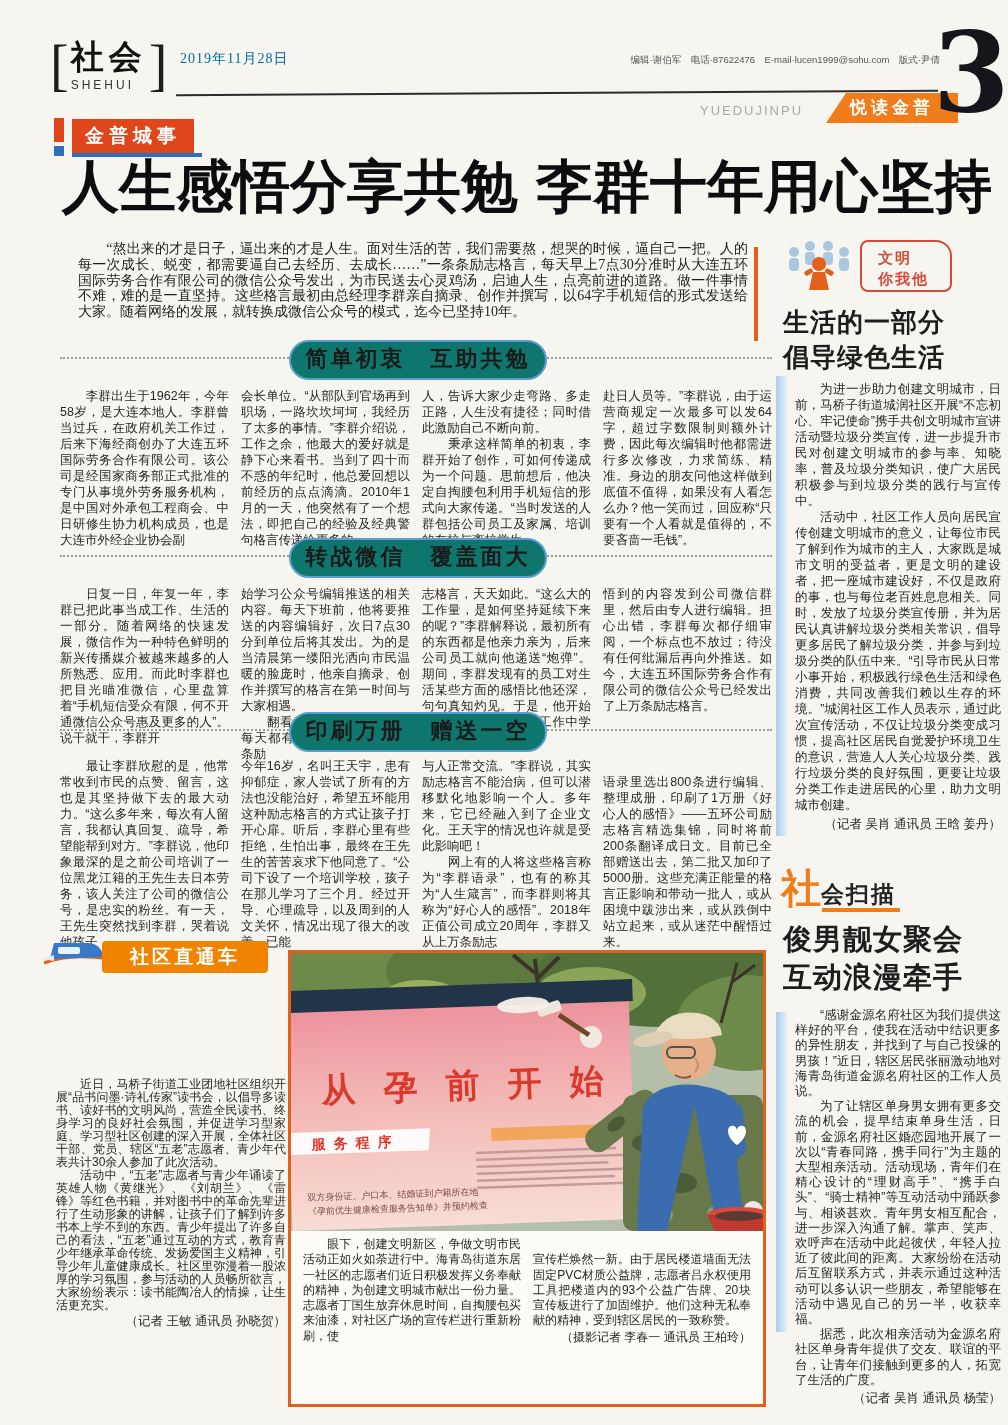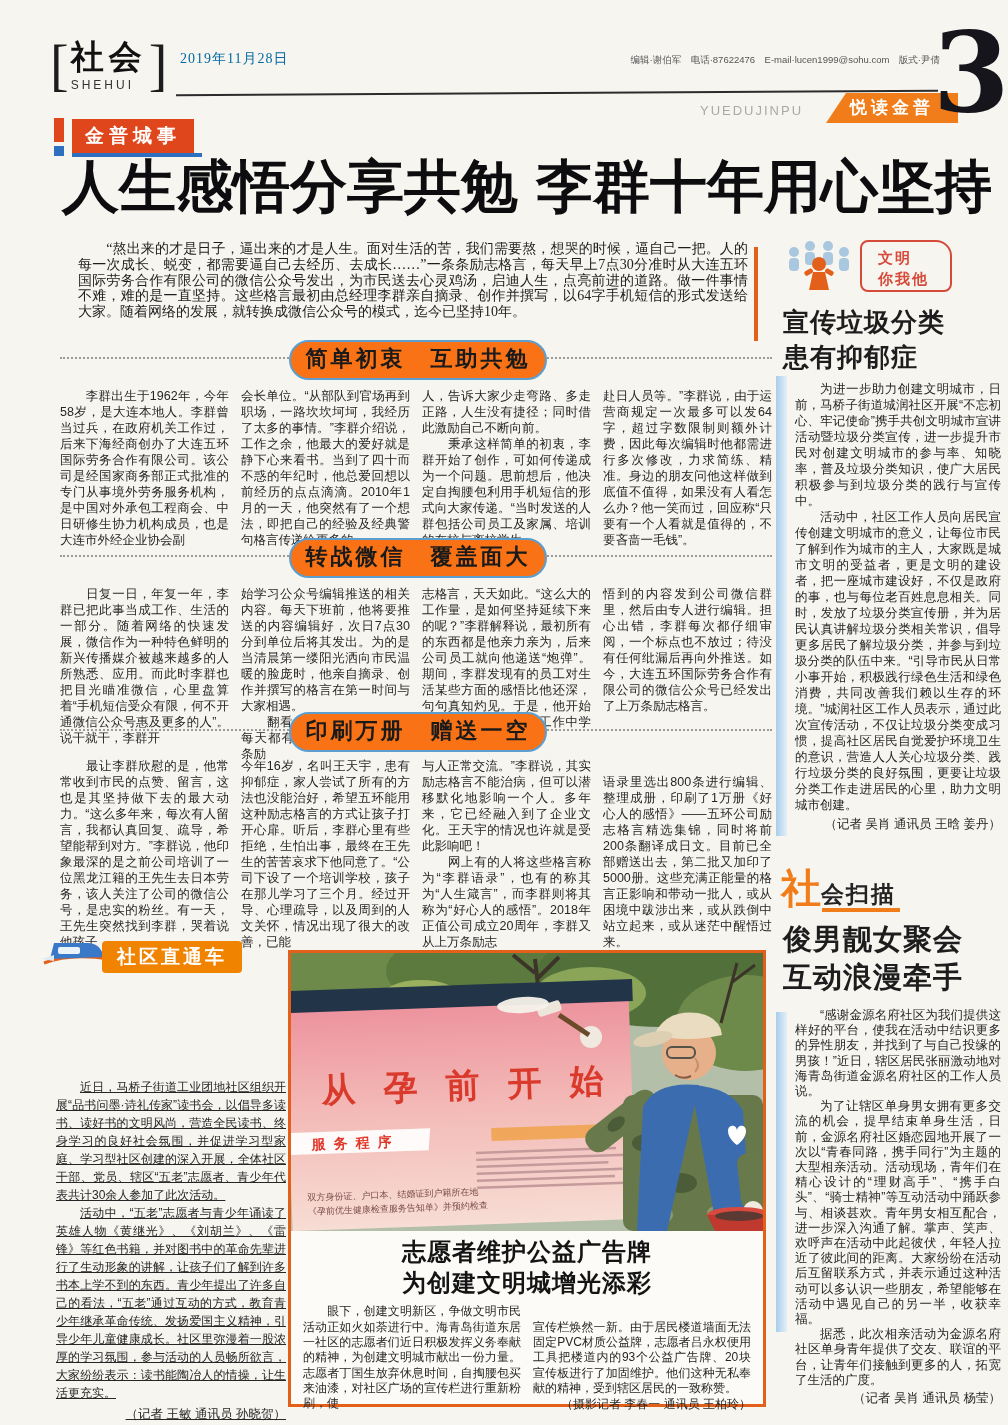--- a/index.html
+++ b/index.html
@@ -30,44 +30,44 @@
 
   
   .headline{left:62px;top:149px;width:930px;display:flex;justify-content:space-between;
      font-size:57px;font-weight:900;color:#0d0d10;white-space:nowrap;}
   .lead{left:78px;top:241px;width:670px;font-family:"Liberation Serif",serif;font-size:14px;
      line-height:15.8px;text-align:justify;color:#1d1d1d;}
   .lead-bar{left:754px;top:247px;width:4px;height:94px;background:#e2601a;}
 
   
   .dotline{left:60px;width:712px;border-top:2px dotted #9a9a9a;height:0;}
-  .pill{left:289px;width:254px;height:36px;border:2.5px solid #5b9ecf;border-radius:20px;background:#f97316;
+  .pill{left:289px;width:254px;height:36px;border:2.5px solid #5b9ecf;border-radius:20px;background:#0f766e;
      text-align:center;line-height:33px;font-size:22px;font-weight:800;letter-spacing:3px;color:#1a1a1a;z-index:2;}
   .cols{left:60px;width:712px;display:flex;gap:12px;}
   .cols .col{flex:1;font-size:12.5px;line-height:16px;text-align:justify;white-space:pre-line;color:#262626;}
   .col-byline{display:block;text-align:right;margin-top:2px;}
 
   
   .civ-box{left:860px;top:240px;width:92px;height:52px;border:2px solid #d64a3a;border-radius:8px 16px 8px 8px;
      color:#d64a3a;font-weight:700;font-size:15px;padding:5px 11px 0 16px;line-height:21px;letter-spacing:2px;box-sizing:border-box;}
   .r-title1{left:783px;top:305px;font-size:26px;font-weight:800;line-height:1.35;color:#1d1d1d;letter-spacing:1px;}
   .blue-bar{width:11px;background:linear-gradient(90deg,#a9cde9,#e4f0f9);}
   .r-body{width:206px;font-size:12.5px;line-height:16px;text-align:justify;color:#262626;}
   .r-body p{margin:0;text-indent:2em;}
   .r-byline{text-align:right;margin-top:3px;font-size:12.5px;}
   .scan-big{font-size:40px;font-weight:900;color:#f07d1a;line-height:40px;}
   .scan-rest{font-size:23px;font-weight:900;color:#232323;letter-spacing:2px;}
   .scan-under{left:822px;top:908px;width:78px;height:4px;background:#f07d1a;}
   .r-title2{left:783px;top:920px;font-size:29px;font-weight:800;line-height:1.32;color:#1d1d1d;letter-spacing:1px;}
 
   
   .badge-cs{left:102px;top:941px;background:#f08300;color:#fff;font-size:19px;font-weight:800;
-     letter-spacing:3px;padding:3px 15px;border-radius:4px;}
+     letter-spacing:3px;padding:3px 28px;border-radius:4px;}
   .c-title{left:72px;top:986px;font-size:31px;font-weight:800;line-height:1.32;color:#1d1d1d;letter-spacing:2px;}
-  .c-body{left:56px;top:1078px;width:230px;font-size:12px;line-height:18px;text-align:justify;color:#262626;text-decoration:underline;}
+  .c-body{left:56px;top:1078px;width:230px;font-size:12px;line-height:13px;text-align:justify;color:#262626;}
   .c-body p{margin:0;text-indent:2em;}
 
   
   .photo-frame{left:288px;top:950px;width:478px;height:457px;border:3px solid #e2601a;background:#fcfbf7;box-sizing:border-box;}
   .photo-frame svg{display:block;}
   .p-title{text-align:center;margin-top:6px;font-size:24px;font-weight:900;line-height:1.28;color:#141414;letter-spacing:1px;}
   .p-cols{display:flex;gap:12px;padding:6px 12px 0 12px;}
   .p-cols .pcol{flex:1;font-size:12px;line-height:15.3px;text-align:justify;white-space:pre-line;color:#262626;}
   .p-byline{display:block;text-align:right;font-size:12px;margin-top:1px;}
 </style>
@@ -152,22 +152,22 @@
       <path d="M27 52 L31 34 h12 l4 18 z"></path>
       <rect x="22" y="32" width="9" height="5" rx="2" transform="rotate(-30 26 34)"></rect>
       <rect x="43" y="32" width="9" height="5" rx="2" transform="rotate(30 48 34)"></rect>
     </g>
   </svg>
   <div class="abs civ-box">
     <div>文明</div>
     <div>你我他</div>
   </div>
   <div class="abs r-title1">
-    <div>宣传垃圾分类</div>
-    <div>患有抑郁症</div>
+    <div>生活的一部分</div>
+    <div>倡导绿色生活</div>
   </div>
   <div class="abs blue-bar" style="left:776px;top:376px;height:460px"></div>
   <div class="abs r-body" style="left:795px;top:381px">
     <p>为进一步助力创建文明城市，日前，马桥子街道城润社区开展“不忘初心、牢记使命”携手共创文明城市宣讲活动暨垃圾分类宣传，进一步提升市民对创建文明城市的参与率、知晓率，普及垃圾分类知识，使广大居民积极参与到垃圾分类的践行与宣传中。</p>
     <p>活动中，社区工作人员向居民宣传创建文明城市的意义，让每位市民了解到作为城市的主人，大家既是城市文明的受益者，更是文明的建设者，把一座城市建设好，不仅是政府的事，也与每位老百姓息息相关。同时，发放了垃圾分类宣传册，并为居民认真讲解垃圾分类相关常识，倡导更多居民了解垃圾分类，并参与到垃圾分类的队伍中来。“引导市民从日常小事开始，积极践行绿色生活和绿色消费，共同改善我们赖以生存的环境。”城润社区工作人员表示，通过此次宣传活动，不仅让垃圾分类变成习惯，提高社区居民自觉爱护环境卫生的意识，营造人人关心垃圾分类、践行垃圾分类的良好氛围，更要让垃圾分类工作走进居民的心里，助力文明城市创建。</p>
     <div class="r-byline">（记者 吴肖 通讯员 王晗 姜丹）</div>
   </div>
 
   <div class="abs" style="left:781px;top:868px">
     <span class="scan-big">社</span><span class="scan-rest">会扫描</span>
@@ -259,24 +259,20 @@
         <path d="M404 105 q6 8 0 14" stroke="#c98f6d" stroke-width="2" fill="none"></path>
         <path d="M384 122 q8 5 16 1" stroke="#8a5a44" stroke-width="2" fill="none"></path>
         <path d="M437 178 c0 -7 9 -7 9 0 c0 -7 9 -7 9 0 c0 8 -9 14 -9 14 c0 0 -9 -6 -9 -14 z" fill="#ffffff"></path>
         <rect x="448" y="200" width="26" height="56" rx="10" fill="#68794b" transform="rotate(-6 460 228)"></rect>
         <circle cx="462" cy="258" r="10" fill="#efe9e0"></circle>
         <ellipse cx="448" cy="262" rx="32" ry="8" fill="#d84a40"></ellipse>
         <path d="M416 262 h64 l-8 16 h-48 z" fill="#c0392f"></path>
         <ellipse cx="448" cy="263" rx="24" ry="5" fill="#5a3a32"></ellipse>
       </g>
     </svg>
-    <div class="p-title">
-      <div>志愿者维护公益广告牌</div>
-      <div>为创建文明城增光添彩</div>
-    </div>
     <div class="p-cols">
       <div class="pcol">　　眼下，创建文明新区，争做文明市民活动正如火如荼进行中。海青岛街道东居一社区的志愿者们近日积极发挥义务奉献的精神，为创建文明城市献出一份力量。志愿者丁国生放弃休息时间，自掏腰包买来油漆，对社区广场的宣传栏进行重新粉刷，使</div>
       <div class="pcol">
         <span>宣传栏焕然一新。由于居民楼道墙面无法固定PVC材质公益牌，志愿者吕永权便用工具把楼道内的93个公益广告牌、20块宣传板进行了加固维护。他们这种无私奉献的精神，受到辖区居民的一致称赞。</span>
         <span class="p-byline">（摄影记者 李春一 通讯员 王柏玲）</span>
       </div>
     </div>
   </div>
 
 </div>

